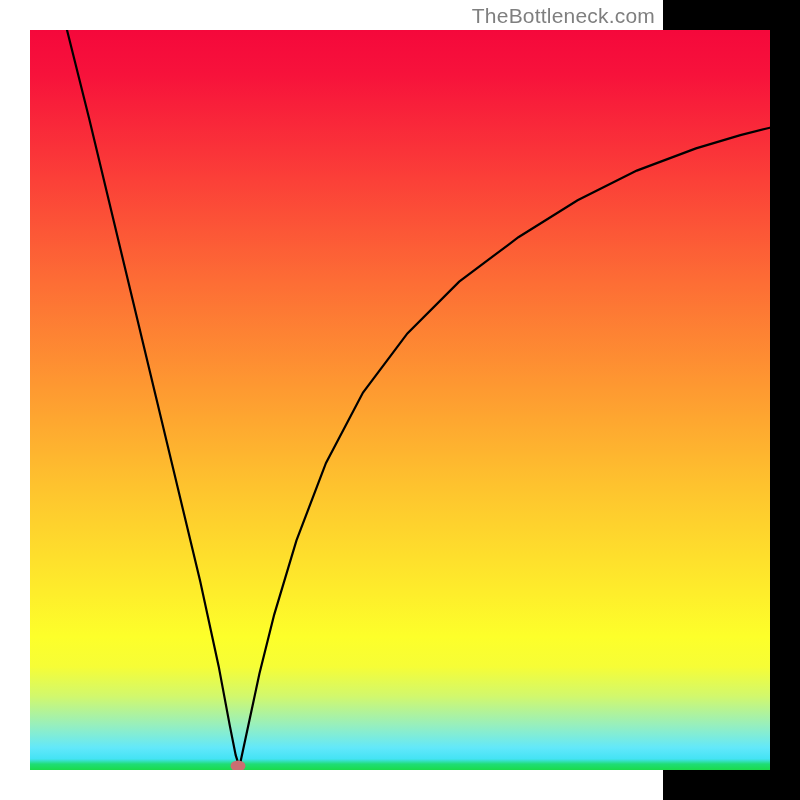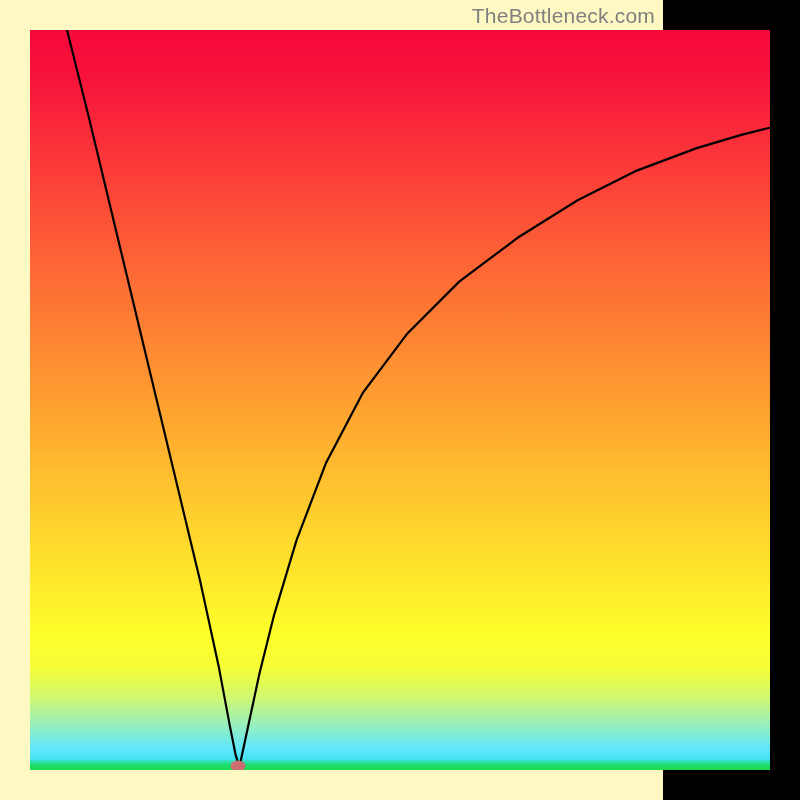--- a/index.html
+++ b/index.html
@@ -7,21 +7,21 @@
     padding: 0;
     width: 800px;
     height: 800px;
     background: #000;
     font-family: Arial, Helvetica, sans-serif;
   }
   .canvas {
     position: relative;
     width: 663px;
     height: 800px;
-    background: #fef9c3;
+    background: #ffffff;
   }
   .plot-area {
     position: absolute;
     left: 30px;
     top: 30px;
     width: 740px;
     height: 740px;
     overflow: hidden;
   }
   .gradient {

